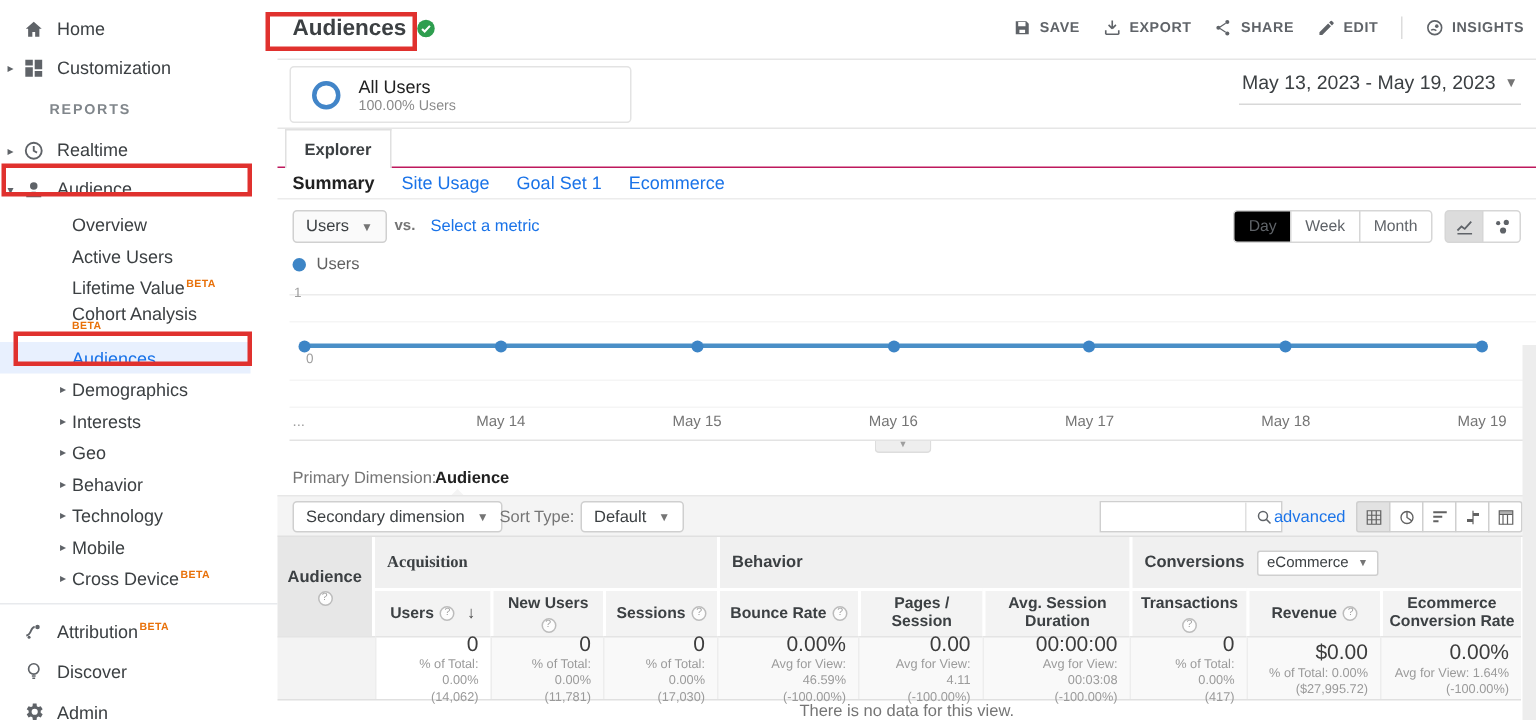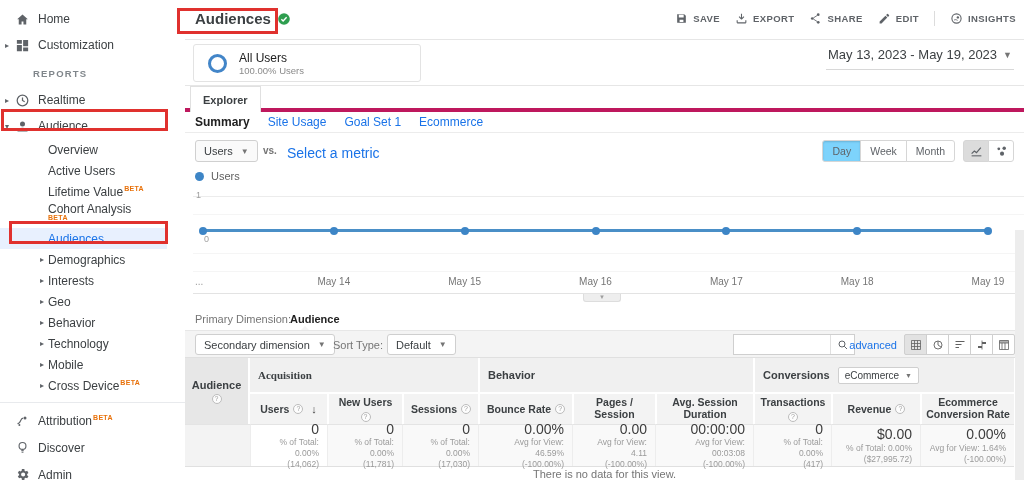--- a/index.html
+++ b/index.html
@@ -38,37 +38,37 @@
   .segcard.all { left:8px; }
   .segcard.add { left:245px; border-top:1px dashed #cfcfcf; color:#616161; }
   .ring { width:19px; height:19px; border:3px solid #4285c8; border-radius:50%; margin-right:12px; }
   .ring.gray { border-color:#d8d8d8; }
   .seg-title { font-size:12px; color:#212121; }
   .seg-sub { font-size:9.5px; color:#8a8a8a; }
   .addseg-label { font-size:12px; color:#616161; }
   .daterange { position:absolute; right:10px; top:5px; font-size:13px; color:#3c4043; border-bottom:1px solid #d8d8d8; padding:2px 2px 7px 2px; display:flex; align-items:center; gap:6px; cursor:pointer; }
   .daterange .caret { font-size:9px; color:#757575; }
 
-  .tabstrip { position:absolute; left:0; right:0; top:86px; height:26px; border-bottom:4px solid #be185d; }
+  .tabstrip { position:absolute; left:0; right:0; top:86px; height:26px; border-bottom:1px solid #be185d; }
   .tab { position:absolute; left:5px; top:0; height:26px; background:#fff; border:1px solid #e0e0e0; border-bottom:none; padding:0 12px; display:flex; align-items:center; font-size:11px; font-weight:700; color:#3c4043; z-index:2; cursor:pointer; }
   .subnav { position:absolute; left:0; right:0; top:112px; height:21px; display:flex; align-items:center; gap:18px; padding-left:10px; border-bottom:1px solid #ececec; }
   .subnav .sn { font-size:12px; cursor:pointer; }
   .sn.current { color:#212121;font-weight:bold; }
   .sn.link { color:#1a73e8; }
 
   .metricrow { position:absolute; left:0; right:0; top:140px; height:26px; }
   .metric-btn { position:absolute; left:10px; top:0; height:22px; background:#fafafa; border:1px solid #d0d0d0; border-radius:3px; font-size:11px; color:#3c4043; display:flex; align-items:center; gap:8px; padding:0 8px; cursor:pointer; font-family:inherit; }
   .metric-btn .caret { font-size:8px; color:#757575; }
   .vs-label { position:absolute; left:78px; top:5px; font-size:10px; font-weight:700; color:#757575; }
-  .select-metric { position:absolute; left:102px; top:5px; font-size:14px; color:#1a73e8; cursor:pointer; }
+  .select-metric { position:absolute; left:102px; top:5px; font-size:11px; color:#1a73e8; cursor:pointer; }
   .gran { position:absolute; right:69px; top:0; display:flex; }
   .gran button { height:22px; padding:0 9px; font-size:10.5px; color:#5f6368; background:#fff; border:1px solid #d6d6d6; margin-left:-1px; cursor:pointer; font-family:inherit; }
   .gran button:first-child { border-radius:3px 0 0 3px; }
   .gran button:last-child { border-radius:0 3px 3px 0; }
-  .gran button.on { background:#7dd3fc; box-shadow:inset 0 1px 2px rgba(0,0,0,.15); }
+  .gran button.on { background:#000000; box-shadow:inset 0 1px 2px rgba(0,0,0,.15); }
   .ctype { position:absolute; right:10px; top:0; display:flex; }
   .ctype button { width:26px; height:22px; border:1px solid #d6d6d6; background:#fff; margin-left:-1px; display:flex; align-items:center; justify-content:center; color:#5f6368; cursor:pointer; }
   .ctype button:first-child { border-radius:3px 0 0 3px; }
   .ctype button:last-child { border-radius:0 3px 3px 0; }
   .ctype button.on { background:#dcdcdc; }
   .ctype svg { width:13px; height:13px; }
 
   .chartblock { position:absolute; left:0; right:0; top:168px; height:137px; }
   .legend { position:absolute; left:10px; top:2px; display:flex; align-items:center; gap:7px; font-size:11px; color:#616161; }
   .legend .ldot { width:9px; height:9px; border-radius:50%; background:#3d85c6; }

